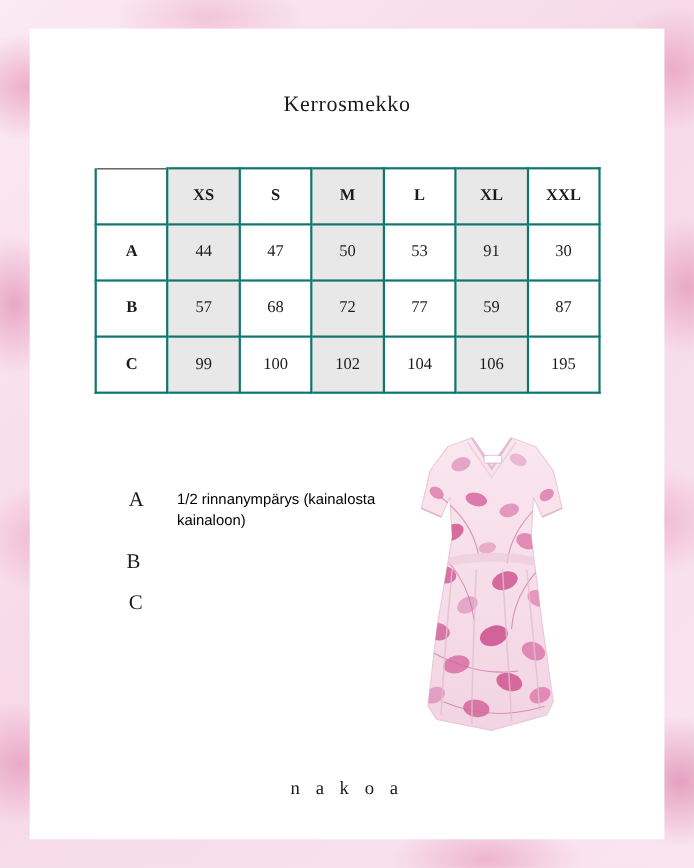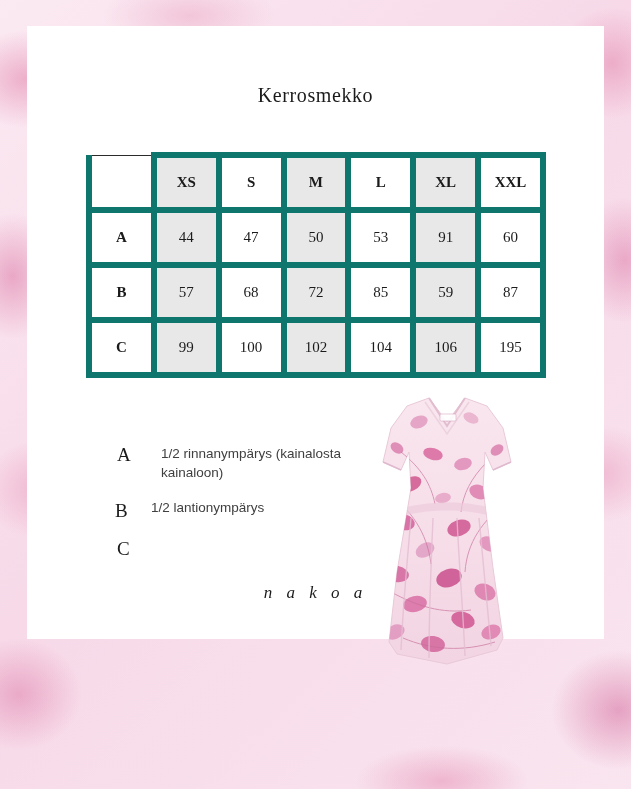--- a/index.html
+++ b/index.html
@@ -29,21 +29,21 @@
       radial-gradient(ellipse 95px 85px at 98% 90%, rgba(205,80,140,0.45), rgba(205,80,140,0) 70%),
       radial-gradient(ellipse 120px 50px at 30% 2%, rgba(232,160,190,0.45), rgba(232,160,190,0) 72%),
       radial-gradient(ellipse 120px 50px at 70% 99%, rgba(226,128,170,0.45), rgba(226,128,170,0) 72%),
       linear-gradient(135deg, #fbeaf2 0%, #f7d9e8 45%, #f9e5ef 100%);
   }
   .card {
     position: absolute;
     left: 27px;
     top: 26px;
     width: 577px;
-    height: 613px;
+    height: 737px;
     background: #ffffff;
     box-sizing: border-box;
   }
   .title {
     position: absolute;
     top: 58px;
     left: 0;
     width: 100%;
     text-align: center;
     font-size: 20px;
@@ -53,21 +53,21 @@
   }
   table.size-table {
     position: absolute;
     left: 59px;
     top: 126px;
     width: 460px;
     border-collapse: collapse;
     table-layout: fixed;
   }
   table.size-table td, table.size-table th {
-    border: 6px solid #0f766e;
+    border: 2px solid #0f766e;
     height: 49px;
     text-align: center;
     vertical-align: middle;
     font-size: 15px;
     color: #1b1b1b;
     font-family: "Liberation Serif", serif;
     font-weight: normal;
     padding: 0;
   }
   table.size-table th.col-head {
@@ -100,21 +100,21 @@
     top: 0;
     font-size: 19px;
     color: #1b1b1b;
     font-family: "Liberation Serif", serif;
   }
   .legend-text {
     display: block;
     margin-left: 72px;
     font-size: 13.5px;
     line-height: 19px;
-    color: #404040;
+    color: #000000;
     font-family: "Liberation Sans", sans-serif;
   }
   .legend-row.r1 { height: 48px; }
   .legend-row.r1 .legend-text { margin-left: 72px; width: 215px; }
   .legend-row.r2 { height: 34px; }
   .legend-row.r2 .legend-text { margin-left: 62px; }
   .legend-row.r3 { height: 34px; }
   .legend-row.r3 .legend-text { margin-left: 72px; }
   .legend-row.r2 .legend-letter { left: 26px; top: 2px; }
   .legend-row.r3 .legend-letter { left: 28px; top: 0px; }
@@ -122,21 +122,20 @@
   .brand {
     position: absolute;
     left: 0;
     bottom: 36px;
     width: 100%;
     text-align: center;
     font-size: 17px;
     letter-spacing: 5px;
     color: #1b1b1b;
     font-family: "Liberation Serif", serif;
-    font-style: italic;
   }
 
   
   .dress {
     position: absolute;
     left: 340px;
     top: 366px;
     width: 160px;
     height: 290px;
   }
@@ -163,28 +162,28 @@
         </tr>
       </thead>
       <tbody>
         <tr>
           <td class="row-head">A</td>
           <td class="shade">44</td>
           <td>47</td>
           <td class="shade">50</td>
           <td>53</td>
           <td class="shade">91</td>
-          <td>60</td>
+          <td>30</td>
         </tr>
         <tr>
           <td class="row-head">B</td>
           <td class="shade">57</td>
           <td>68</td>
           <td class="shade">72</td>
-          <td>85</td>
+          <td>77</td>
           <td class="shade">59</td>
           <td>87</td>
         </tr>
         <tr>
           <td class="row-head">C</td>
           <td class="shade">99</td>
           <td>100</td>
           <td class="shade">102</td>
           <td>104</td>
           <td class="shade">106</td>
@@ -193,21 +192,20 @@
       </tbody>
     </table>
 
     <div class="legend">
       <div class="legend-row r1">
         <span class="legend-letter">A</span>
         <span class="legend-text">1/2 rinnanympärys (kainalosta kainaloon)</span>
       </div>
       <div class="legend-row r2">
         <span class="legend-letter">B</span>
-        <span class="legend-text">1/2 lantionympärys</span>
       </div>
       <div class="legend-row r3">
         <span class="legend-letter">C</span>
       </div>
     </div>
 
     <div class="dress">
       <svg width="160" height="290" viewBox="0 0 160 290" xmlns="http://www.w3.org/2000/svg">
         <defs>
           <linearGradient id="fabric" x1="0" y1="0" x2="0" y2="1">

